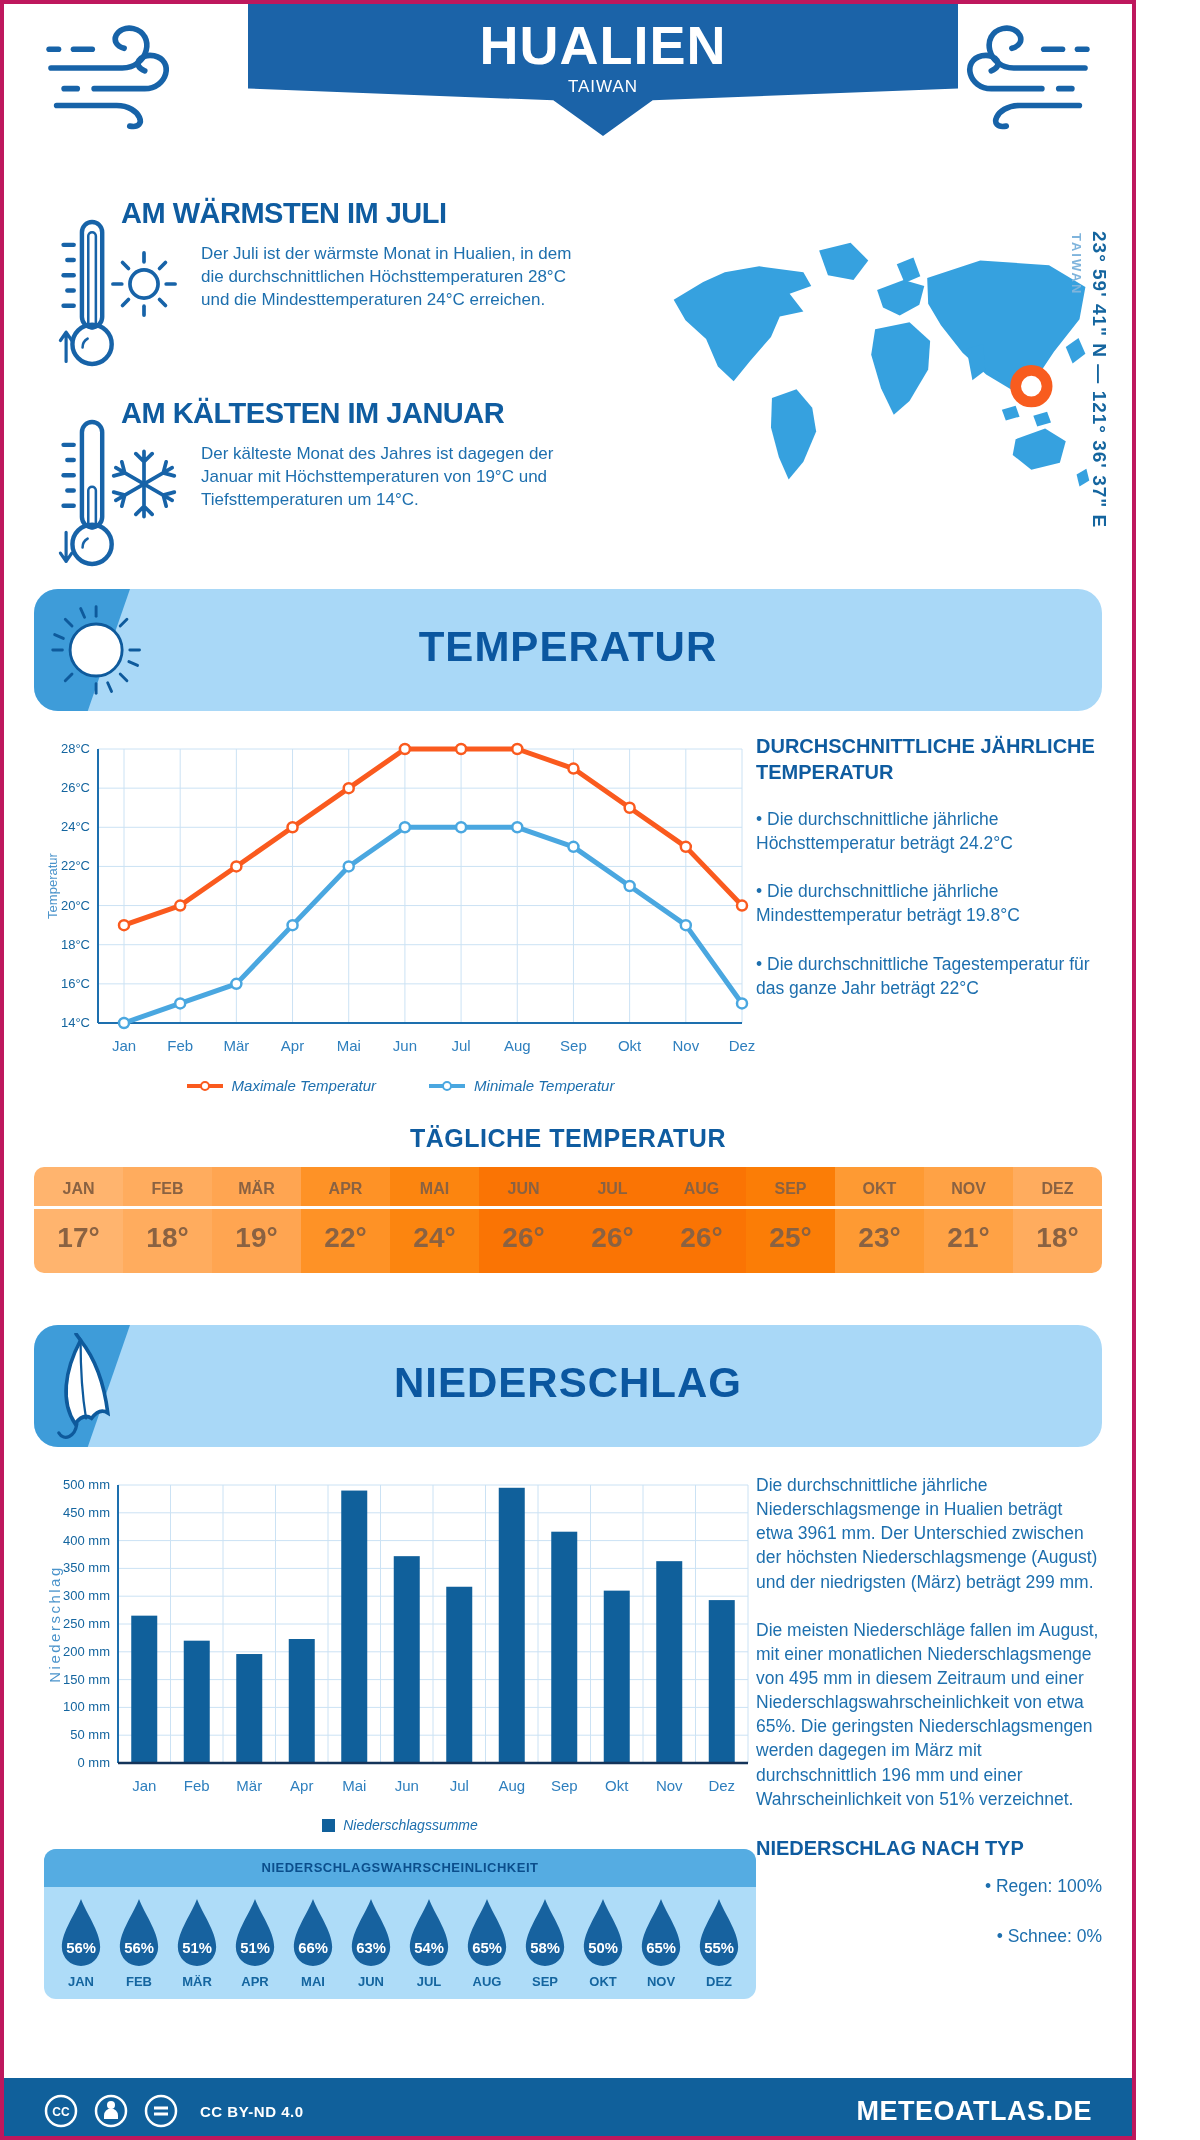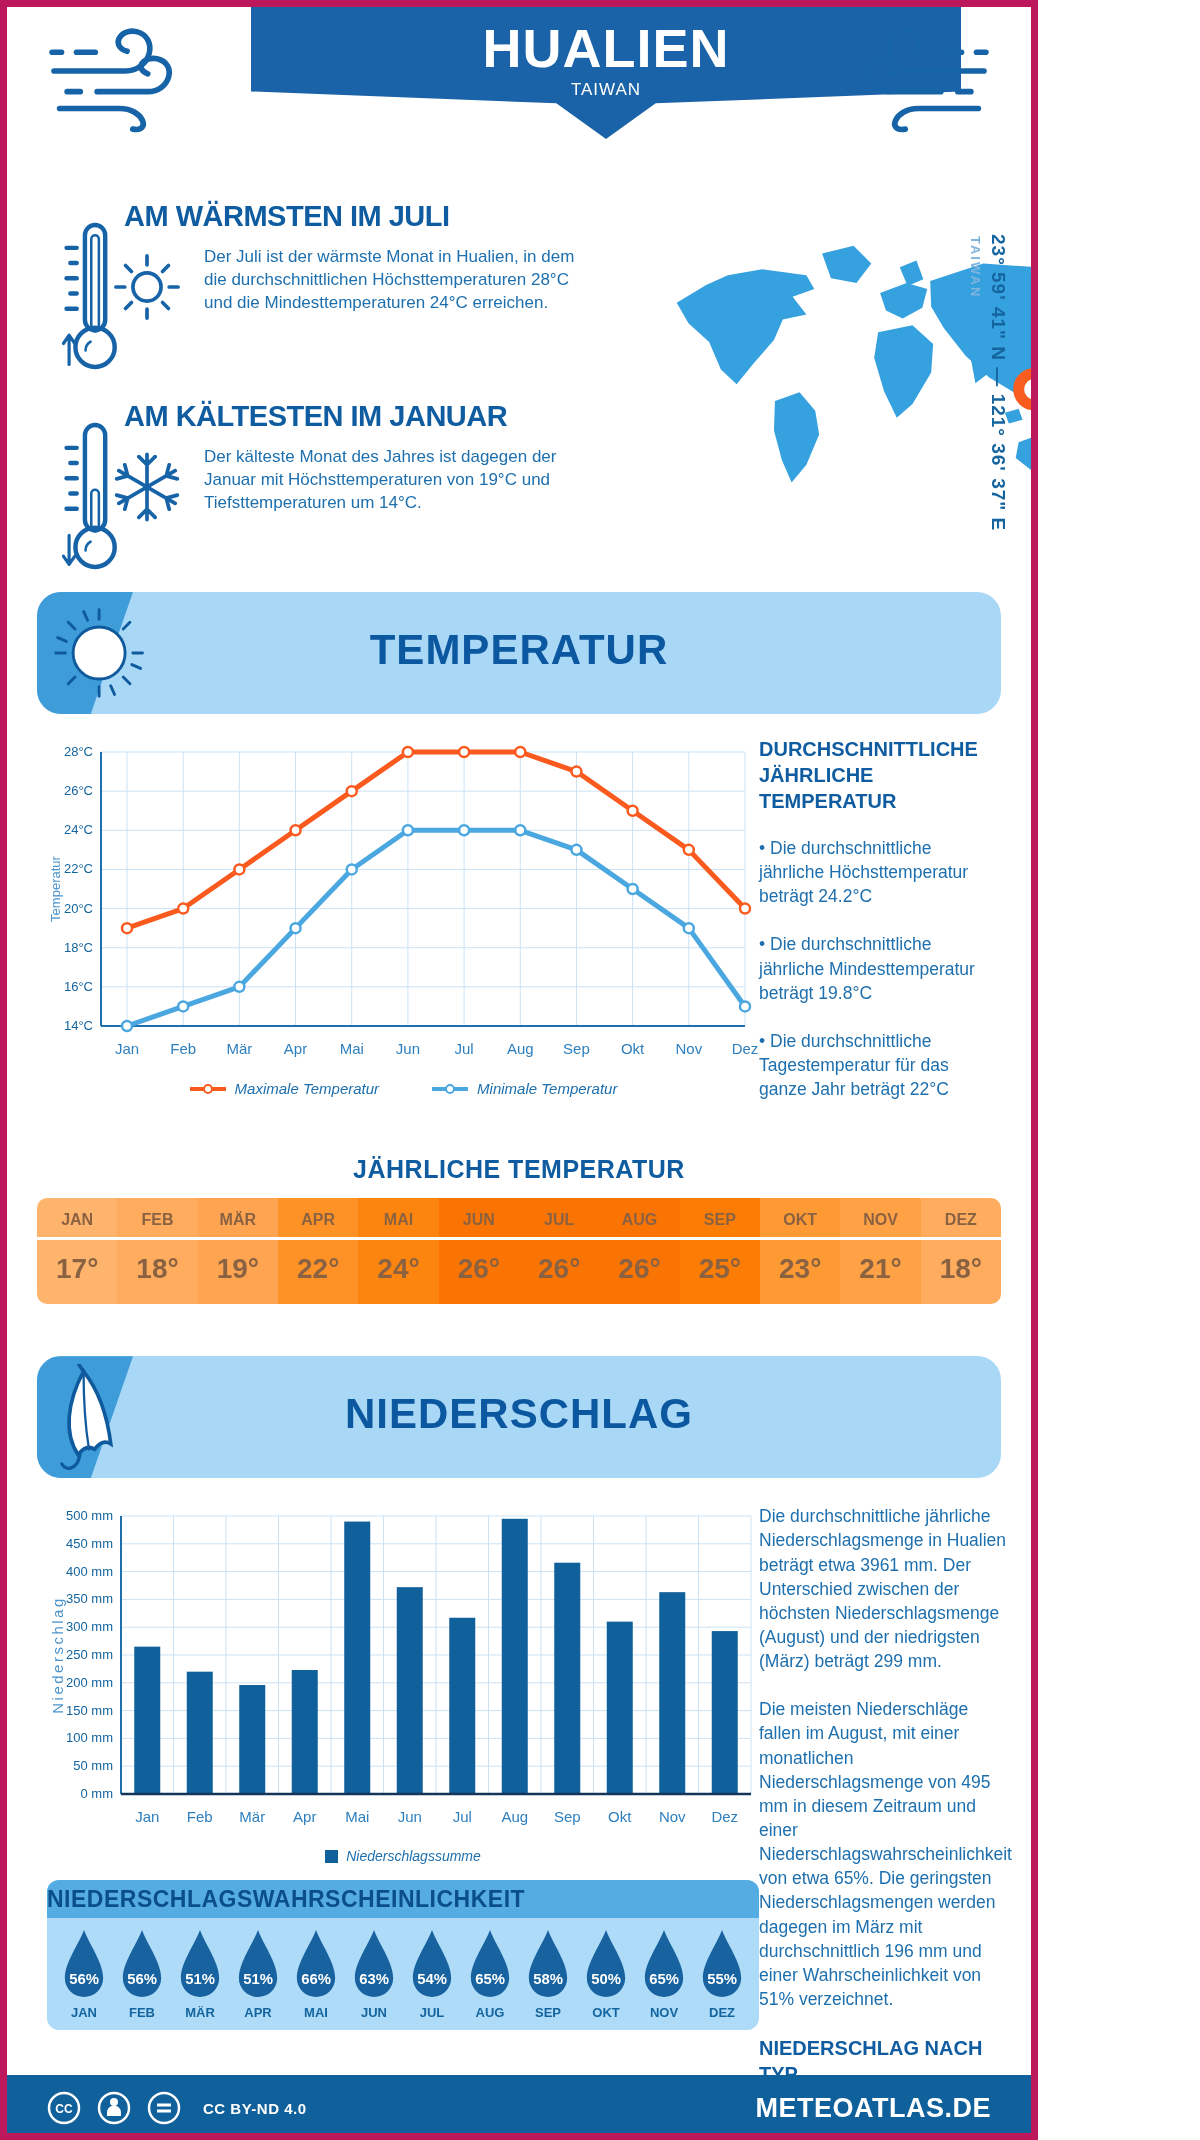--- a/index.html
+++ b/index.html
@@ -1,18 +1,18 @@
 <!DOCTYPE html>
 <html><head>
 <meta charset="utf-8">
 <style>
   * { margin:0; padding:0; box-sizing:border-box; }
   body { background:#ffffff; font-family:"Liberation Sans","DejaVu Sans",sans-serif; }
-  .page { position:relative; width:1038px; height:2140px; background:#fff;
-          border:7px solid #be185d; overflow:hidden; }
+  .page { position:relative; width:1136px; height:2140px; background:#fff;
+          border:4px solid #be185d; overflow:hidden; }
 
   
   .hdr { position:relative; height:165px; }
   .wind { position:absolute; top:14px; width:150px; height:115px; }
   .wind-l { left:32px; }
   .wind-r { right:32px; transform:scaleX(-1); }
   .banner { position:absolute; left:244px; top:0; width:710px; height:132px;
             background:#1B63A8; text-align:center; color:#fff;
             clip-path:polygon(0 0,100% 0,100% 64%,57% 73%,50% 100%,43% 73%,0 64%); }
   .banner h1 { font-size:54px; font-weight:800; letter-spacing:1px; padding-top:10px; }
@@ -60,22 +60,22 @@
                  height:106px; border-radius:10px; overflow:hidden; }
   .dcell .m { height:42px; line-height:44px; text-align:center; font-size:16px;
               font-weight:bold; color:#8A6242; border-bottom:3px solid #fff; }
   .dcell .v { height:61px; line-height:58px; text-align:center; font-size:28px;
               font-weight:bold; color:#8A6242; }
 
   
   .precip-band { margin-top:52px; }
   .precip-main { display:flex; padding:26px 30px 0 40px; }
   .prob-panel { margin-top:16px; border-radius:12px; overflow:hidden; background:#AEDCF8; }
-  .prob-header { height:38px; background:#55ACE2; line-height:38px;
-                 font-size:23px; font-weight:800; color:#0B4E8C; letter-spacing:0.5px; }
+  .prob-header { height:38px; background:#55ACE2; text-align:center; line-height:38px;
+                 font-size:13px; font-weight:800; color:#0B4E8C; letter-spacing:0.5px; }
   .prob-body { display:grid; grid-template-columns:repeat(12,1fr); padding:10px 8px 10px; }
   .drop { text-align:center; }
   .drop svg { display:block; margin:0 auto; }
   .drop .dm { font-size:13px; font-weight:bold; color:#14659F; margin-top:4px; }
   .precip-aside p { font-size:17.5px; line-height:1.38; color:#1D6FAE; margin-bottom:24px; }
   .precip-aside h3 { font-size:20px; font-weight:800; color:#0F5CA0; margin-bottom:12px; }
   .precip-aside .bullet { font-size:17.5px; line-height:1.5; color:#1D6FAE;text-align:right; }
 
   
   footer { position:absolute; left:-8px; right:-8px; bottom:-8px; height:66px;
@@ -338,21 +338,21 @@
     <aside class="aside">
       <h3>DURCHSCHNITTLICHE JÄHRLICHE TEMPERATUR</h3>
       <div id="tempBullets">
           <p class="bullet">• Die durchschnittliche jährliche Höchsttemperatur beträgt 24.2°C</p>
           <p class="bullet">• Die durchschnittliche jährliche Mindesttemperatur beträgt 19.8°C</p>
           <p class="bullet">• Die durchschnittliche Tagestemperatur für das ganze Jahr beträgt 22°C</p>
         </div>
     </aside>
   </section>
 
-  <h3 class="daily-title">JÄHRLICHE TEMPERATUR</h3>
+  <h3 class="daily-title">TÄGLICHE TEMPERATUR</h3>
   <div class="daily-table" id="dailyTable">
       <div class="dcell" style="background: rgb(255, 180, 110);">
         <div class="m">JAN</div>
         <div class="v">17°</div>
       </div>
       <div class="dcell" style="background: rgb(255, 172, 94);">
         <div class="m">FEB</div>
         <div class="v">18°</div>
       </div>
       <div class="dcell" style="background: rgb(255, 165, 81);">

